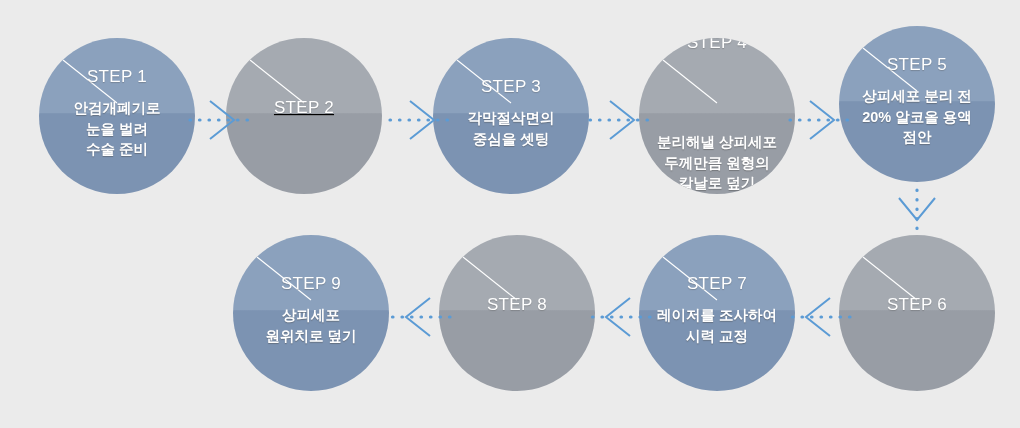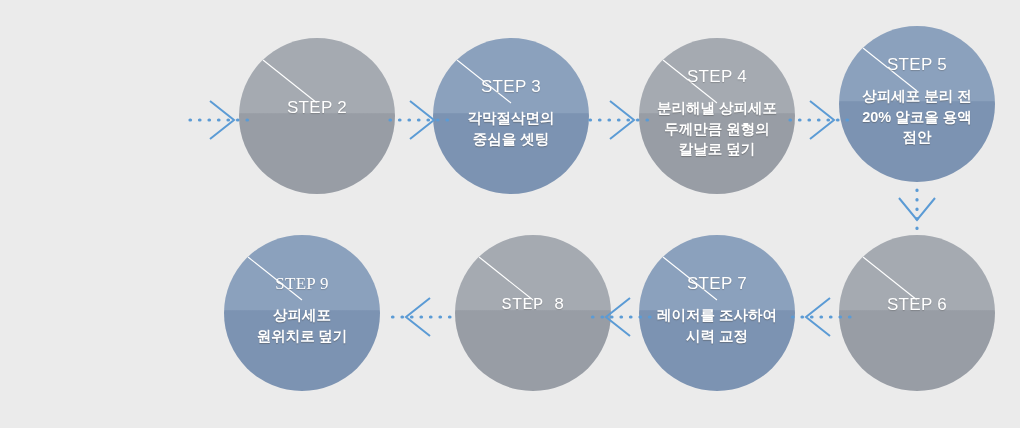--- a/index.html
+++ b/index.html
@@ -86,39 +86,50 @@
   .connector {
     position: absolute;
     pointer-events: none;
   }
   .connector svg { display: block; overflow: visible; }
 </style>
 </head>
 <body>
 
 <div id="stage">
-    <div class="node gray" style="left: 239px; top: 38px;">
+    <div class="node blue" style="left: 39px; top: 38px;">
+      <div class="accent-line">
+        <svg width="62" height="50" viewBox="0 0 62 50">
+          <line x1="2" y1="2" x2="56" y2="45" stroke="#ffffff" stroke-width="1.1"></line>
+        </svg>
+      </div>
+      <div class="step-label">STEP 1</div>
+      <div class="step-desc">안검개폐기로
+눈을 벌려
+수술 준비</div>
+    </div>
+    <div class="node gray" style="left: 226px; top: 38px; text-decoration: underline;">
       <div class="accent-line">
         <svg width="62" height="50" viewBox="0 0 62 50">
           <line x1="2" y1="2" x2="56" y2="45" stroke="#ffffff" stroke-width="1.1"></line>
         </svg>
       </div>
       <div class="step-label">STEP 2</div>
     </div>
     <div class="node blue" style="left: 433px; top: 38px;">
       <div class="accent-line">
         <svg width="62" height="50" viewBox="0 0 62 50">
           <line x1="2" y1="2" x2="56" y2="45" stroke="#ffffff" stroke-width="1.1"></line>
         </svg>
       </div>
       <div class="step-label">STEP 3</div>
       <div class="step-desc">각막절삭면의
 중심을 셋팅</div>
     </div>
-    <div class="node gray" style="left: 639px; top: 38px;">
+    <div class="node gray" style="left: 639px; top: 38px; justify-content: space-between;">
       <div class="accent-line">
         <svg width="62" height="50" viewBox="0 0 62 50">
           <line x1="2" y1="2" x2="56" y2="45" stroke="#ffffff" stroke-width="1.1"></line>
         </svg>
       </div>
       <div class="step-label">STEP 4</div>
       <div class="step-desc">분리해낼 상피세포
 두께만큼 원형의
 칼날로 덮기</div>
     </div>
@@ -144,29 +155,29 @@
     <div class="node blue" style="left: 639px; top: 235px; text-align: center;">
       <div class="accent-line">
         <svg width="62" height="50" viewBox="0 0 62 50">
           <line x1="2" y1="2" x2="56" y2="45" stroke="#ffffff" stroke-width="1.1"></line>
         </svg>
       </div>
       <div class="step-label">STEP 7</div>
       <div class="step-desc">레이저를 조사하여
 시력 교정</div>
     </div>
-    <div class="node gray" style="left: 455px; top: 235px; font-family: Liberation Mono, monospace;">
+    <div class="node gray" style="left: 439px; top: 235px;">
       <div class="accent-line">
         <svg width="62" height="50" viewBox="0 0 62 50">
           <line x1="2" y1="2" x2="56" y2="45" stroke="#ffffff" stroke-width="1.1"></line>
         </svg>
       </div>
       <div class="step-label">STEP 8</div>
     </div>
-    <div class="node blue" style="left: 224px; top: 235px; font-family: Liberation Serif, serif;">
+    <div class="node blue" style="left: 233px; top: 235px;">
       <div class="accent-line">
         <svg width="62" height="50" viewBox="0 0 62 50">
           <line x1="2" y1="2" x2="56" y2="45" stroke="#ffffff" stroke-width="1.1"></line>
         </svg>
       </div>
       <div class="step-label">STEP 9</div>
       <div class="step-desc">상피세포
 원위치로 덮기</div>
     </div>
     <div class="connector" style="left: 190px; top: 96px;">

